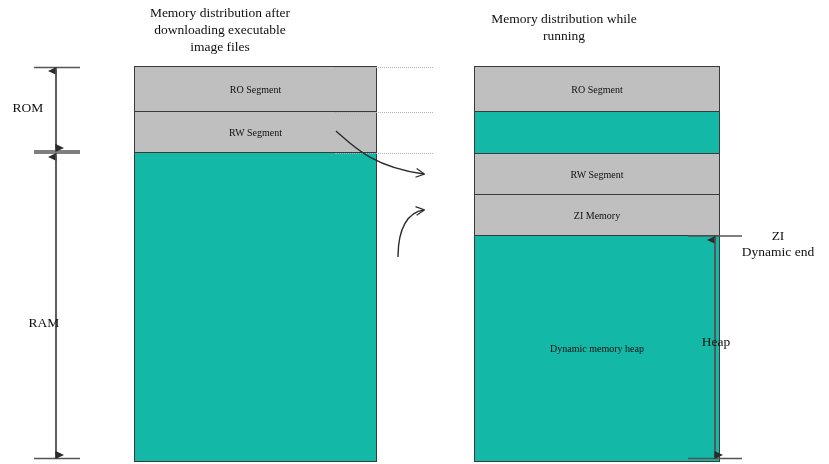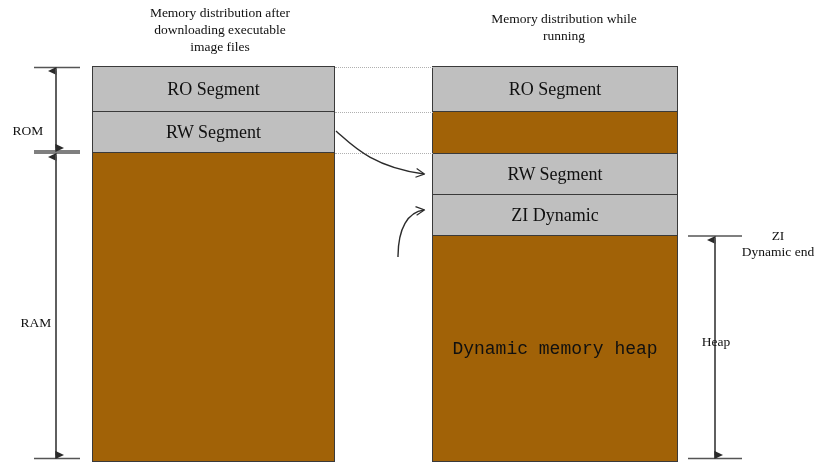--- a/index.html
+++ b/index.html
@@ -17,24 +17,24 @@
   }
   #title-left{left:110px;top:4px;width:220px;}
   #title-right{left:448px;top:10px;width:232px;}
 
   
   .memcol{position:absolute;box-sizing:border-box;}
   .seg{
     position:absolute;box-sizing:border-box;
     border:1.3px solid #3a3a3a;
     display:flex;align-items:center;justify-content:center;
-    font-size:18px;color:#101010;
+    font-size:10px;color:#101010;margin-left:42px;
   }
   .seg.gray{background:#bfbfbf;}
-  .seg.light{background:#a16207;font-family:Liberation Mono, monospace;}
+  .seg.light{background:#14b8a6;}
 
   
   #left-ro{left:92px;top:66px;width:243px;height:46px;}
   #left-rw{left:92px;top:111px;width:243px;height:42px;}
   #left-free{left:92px;top:152px;width:243px;height:310px;}
 
   
   #right-ro{left:432px;top:66px;width:246px;height:46px;}
   #right-gap{left:432px;top:111px;width:246px;height:43px;}
   #right-rw{left:432px;top:153px;width:246px;height:42px;}
@@ -51,22 +51,22 @@
 
   
   #overlay{position:absolute;left:0;top:0;width:829px;height:464px;
            pointer-events:none;}
 
   
   .axis-label{
     position:absolute;font-size:13.5px;color:#101010;text-align:center;
     line-height:16px;white-space:pre-line;
   }
-  #label-rom{left:4px;top:100px;width:48px;margin-top:23px;}
-  #label-ram{left:12px;top:315px;width:48px;}
+  #label-rom{left:4px;top:100px;width:48px;}
+  #label-ram{left:20px;top:315px;width:48px;}
   #label-zi-end{left:728px;top:228px;width:100px;}
   #label-heap{left:686px;top:334px;width:60px;}
 </style>
 </head>
 <body>
 
 <div class="stage">
 
   <div class="title" id="title-left">Memory distribution after
 downloading executable
@@ -83,21 +83,21 @@
     <div class="seg light" id="left-free"></div>
   </div>
 
   <div class="memcol">
     <div class="seg gray" id="right-ro">RO Segment</div>
 
     <div class="seg light" id="right-gap"></div>
 
     <div class="seg gray" id="right-rw">RW Segment</div>
 
-    <div class="seg gray" id="right-zi">ZI Dynamic</div>
+    <div class="seg gray" id="right-zi">ZI Memory</div>
 
     <div class="seg light" id="right-heap">Dynamic memory heap</div>
   </div>
 
   <div class="dotted" id="dot-top"></div>
   <div class="dotted" id="dot-mid"></div>
   <div class="dotted" id="dot-low"></div>
 
   <svg id="overlay" viewBox="0 0 829 464" xmlns="http://www.w3.org/2000/svg">
     <defs>

